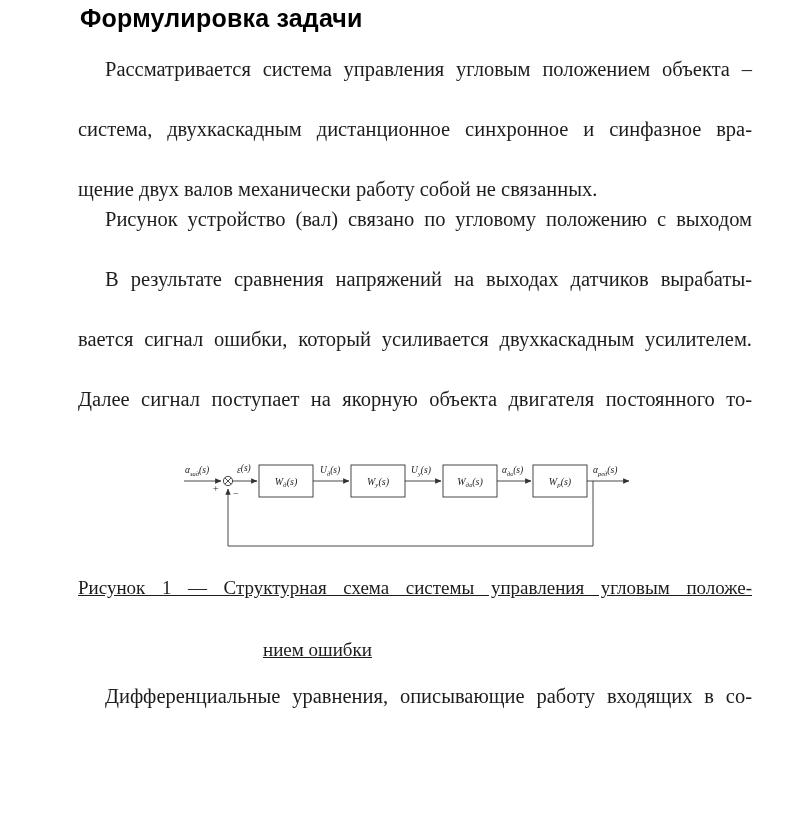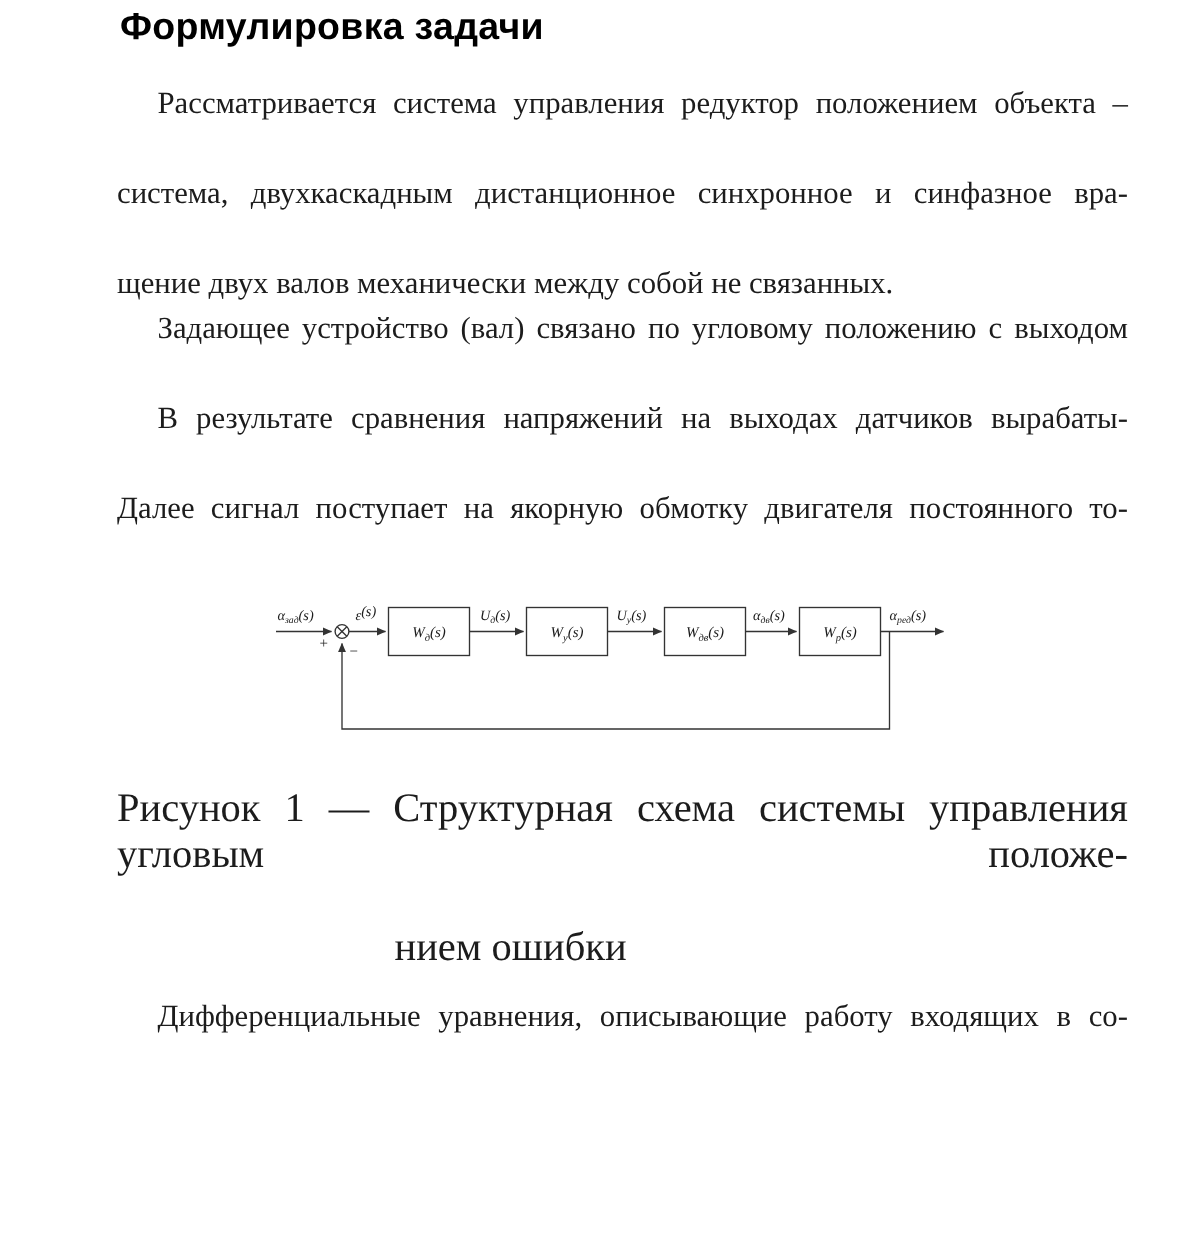--- a/index.html
+++ b/index.html
@@ -10,45 +10,46 @@
   }
   .title{
     font-family:"Liberation Sans",sans-serif;font-weight:bold;
     font-size:25px;color:#000;margin:0 0 21px 2px;letter-spacing:0.2px;
   }
   .para{font-size:20.5px;line-height:30px;}
   .jline{text-align:justify;}
   .jline::after{content:"";display:inline-block;width:100%;height:0;}
   .indent{padding-left:27px;}
   .fig-wrap{margin:7px 0 0 104px;}
-  .caption{font-size:27px;line-height:31px;margin-top:25px;}
+  .caption{font-size:19px;line-height:31px;margin-top:15px;text-decoration:underline;}
   .caption-l2{padding-left:185px;}
   .intro{margin-top:16px;}
   svg text{fill:#1c1c1c;}
 </style>
 </head>
 <body>
 
 <div class="page">
 
   <h1 class="title">Формулировка задачи</h1>
 
   <div class="para">
-    <div class="jline indent">Рассматривается система управления редуктор положением объекта –</div>
+    <div class="jline indent">Рассматривается система управления угловым положением объекта –</div>
     <div class="jline">система, двухкаскадным дистанционное синхронное и синфазное вра-</div>
-    <div>щение двух валов механически между собой не связанных.</div>
+    <div>щение двух валов механически работу собой не связанных.</div>
   </div>
 
   <div class="para">
-    <div class="jline indent">Задающее устройство (вал) связано по угловому положению с выходом</div>
+    <div class="jline indent">Рисунок устройство (вал) связано по угловому положению с выходом</div>
   </div>
 
   <div class="para">
     <div class="jline indent">В результате сравнения напряжений на выходах датчиков вырабаты-</div>
-    <div class="jline">Далее сигнал поступает на якорную обмотку двигателя постоянного то-</div>
+    <div class="jline">вается сигнал ошибки, который усиливается двухкаскадным усилителем.</div>
+    <div class="jline">Далее сигнал поступает на якорную объекта двигателя постоянного то-</div>
   </div>
 
   <div class="fig-wrap">
     <svg width="452" height="102" viewBox="0 0 452 102" font-family="Liberation Serif, serif">
       <defs>
         <marker id="arr" markerWidth="7" markerHeight="6" refX="6.5" refY="3" orient="auto">
           <path d="M0,0 L7,3 L0,6 Z" fill="#333"></path>
         </marker>
       </defs>
       <g stroke="#333" stroke-width="0.9" fill="none">

